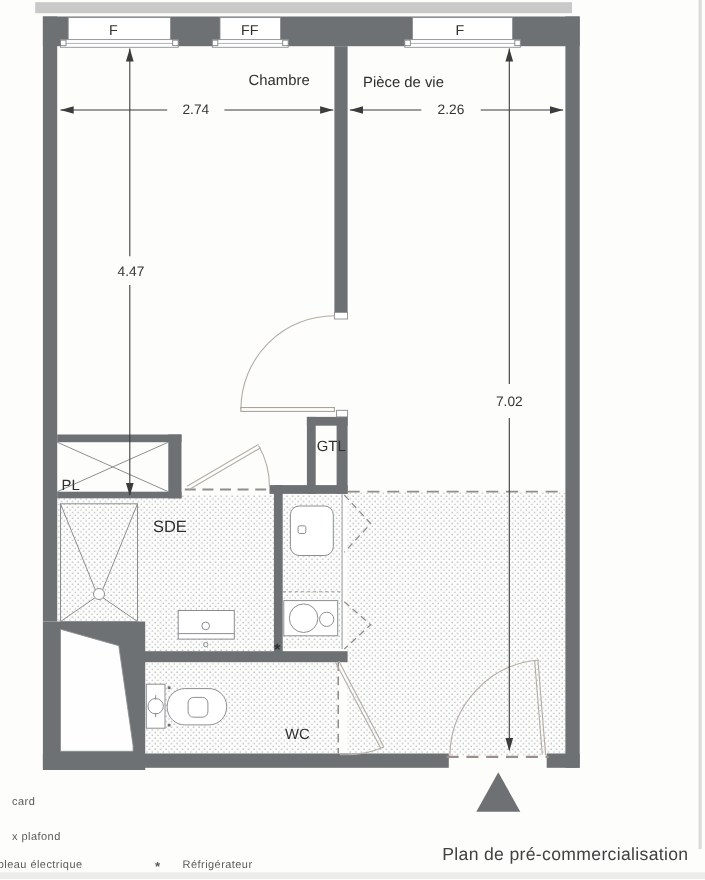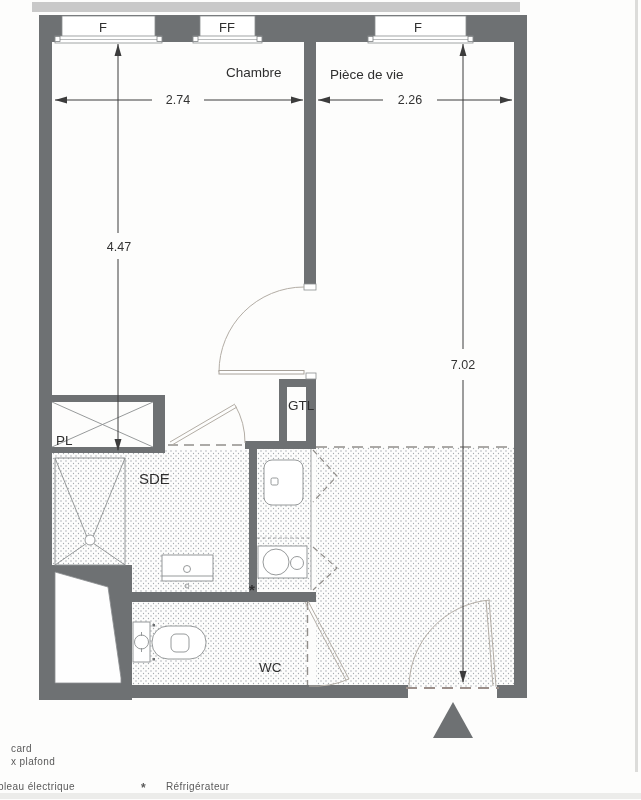--- a/index.html
+++ b/index.html
@@ -208,20 +208,21 @@
     <text class="room-label" x="56" y="445">PL</text>
     <text class="room-label" x="259" y="672">WC</text>
     <text x="249" y="595" style="font-size:15px;font-weight:bold">*</text>
   </g>
 
   <polygon points="433,738 473,738 453,702" fill="#6e7173"></polygon>
 </svg>
 
 <div>
   <div class="legend" style="left:11px;top:756px">x plafond</div>
-  <div class="legend" style="left:11px;top:743px">card</div>
+  <div class="legend" style="left:11px;top:724px">card</div>
   <div class="legend" style="left:-2px;top:781px">bleau électrique</div>
   <div class="legend fridge-sym" style="left:141px;top:781px">*</div>
   <div class="legend" style="left:166px;top:781px">Réfrigérateur</div>
 </div>
 
+<div class="caption">Plan de pré-commercialisation</div>
 
 </div>
 
 </body></html>

